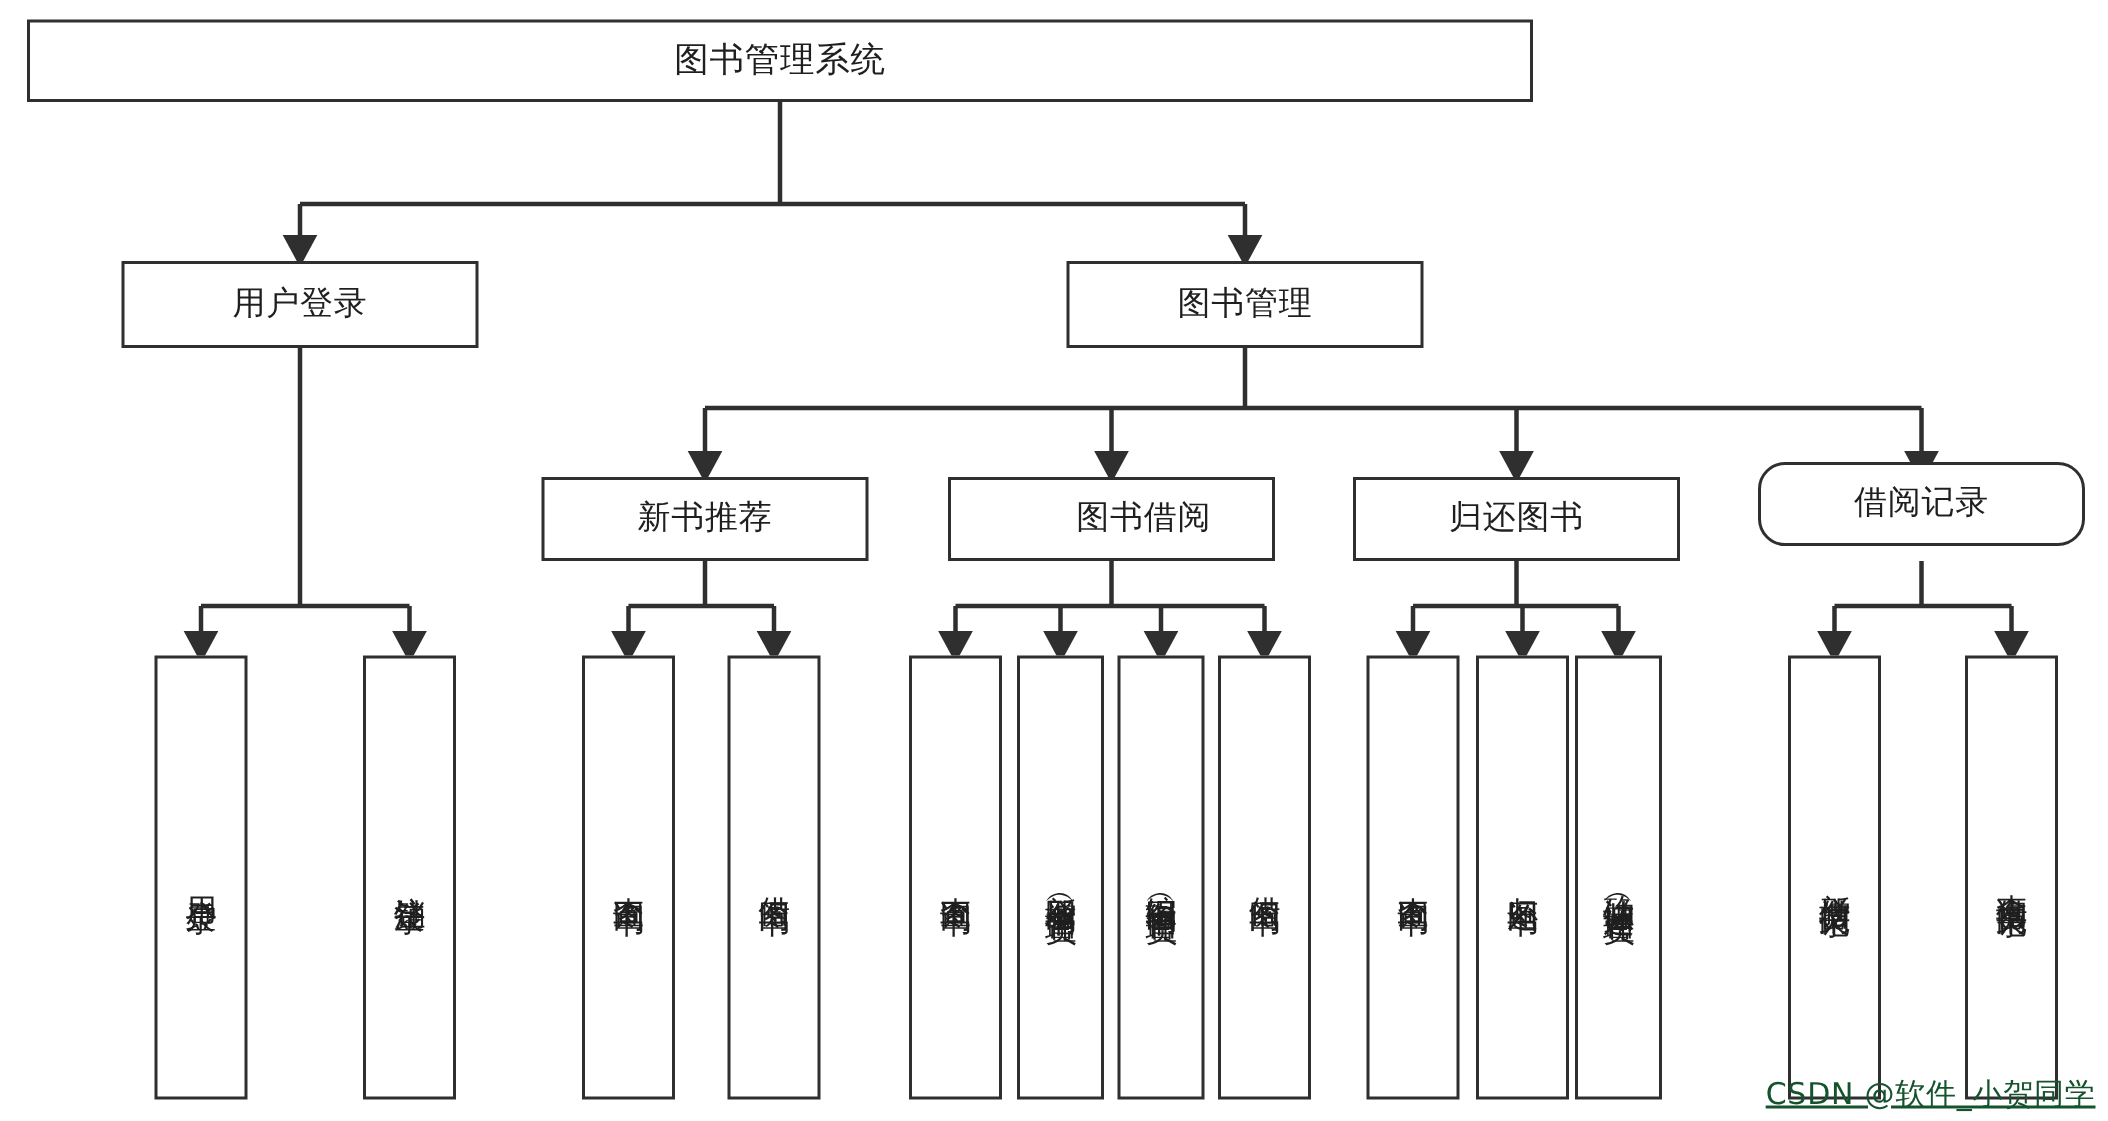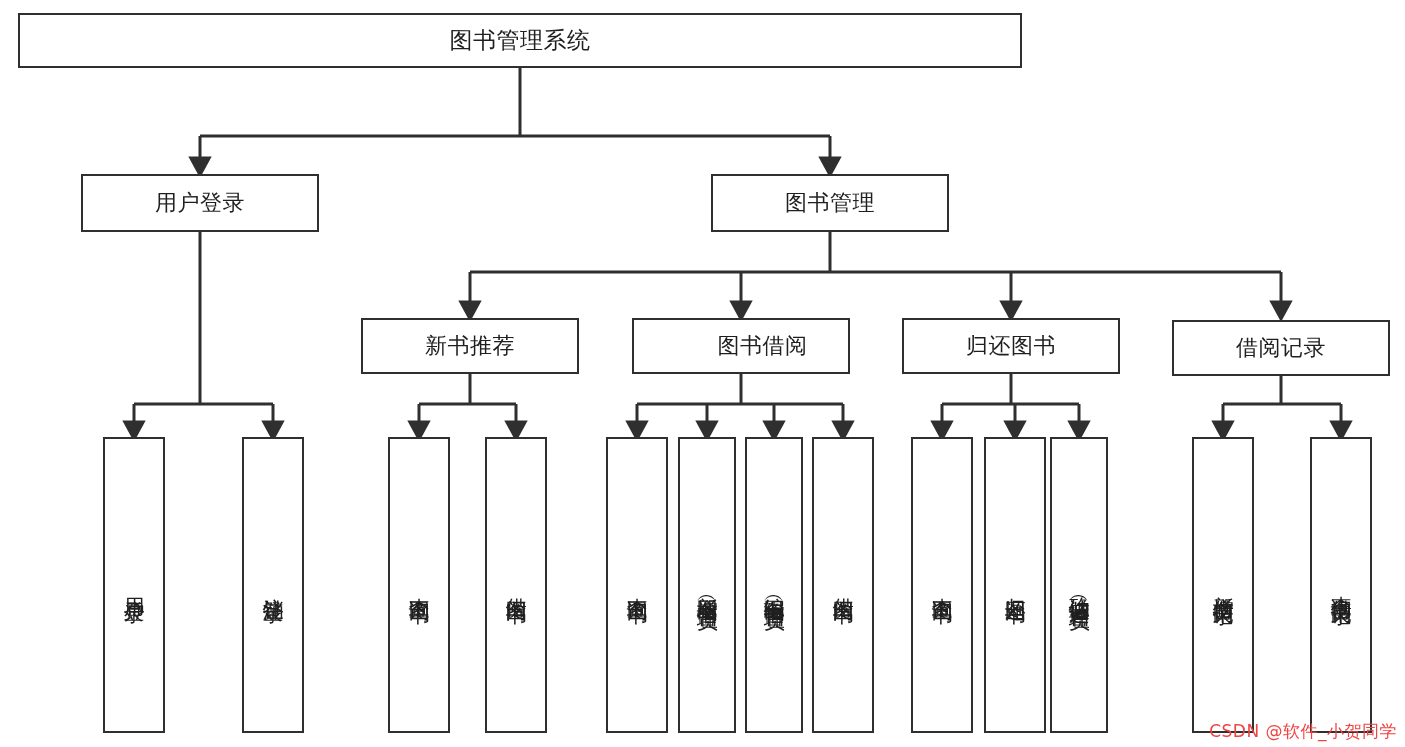--- a/index.html
+++ b/index.html
@@ -69,26 +69,27 @@
     justify-content: center;
   }
   .node.vert.top-align .label {
     align-items: flex-start;
     padding-top: 4px;
   }
   #watermark {
     position: absolute;
     right: 8px;
     bottom: 4px;
-    font-size: 17px;
-    color: #ef4444;
+    font-size: 20px;
+    color: #14532d;
     letter-spacing: 0.5px;
     z-index: 5;
     white-space: nowrap;
     font-family: "DejaVu Sans", "Liberation Sans", sans-serif;
+    text-decoration: underline;
   }
 </style>
 </head>
 <body>
 
 <div id="canvas">
 
   <svg id="edges" viewBox="0 0 1405 747" xmlns="http://www.w3.org/2000/svg">
     <defs>
       <marker id="arrow" markerWidth="9" markerHeight="9" refX="3.2" refY="4.5" orient="auto" markerUnits="strokeWidth">
@@ -152,21 +153,21 @@
 
   <div class="node horiz" style="left:711px; top:174px; width:238px; height:58px;">
     <span class="label">图书管理</span>
   </div>
   <div class="node horiz" style="left:632px; top:318px; width:218px; height:56px;padding-left:43px;">
     <span class="label">图书借阅</span>
   </div>
   <div class="node horiz" style="left:902px; top:318px; width:218px; height:56px;">
     <span class="label">归还图书</span>
   </div>
-  <div class="node horiz" style="left:1172px; top:320px; width:218px; height:56px;">
+  <div class="node horiz" style="left:1172px; top:308px; width:218px; height:56px;border-radius:18px;">
     <span class="label">借阅记录</span>
   </div>
 
   <div class="node vert" style="left:103px; top:437px; width:62px; height:296px;">
     <span class="label">用户登录</span>
   </div>
   <div class="node vert" style="left:242px; top:437px; width:62px; height:296px;">
     <span class="label">注销登录</span>
   </div>
 

